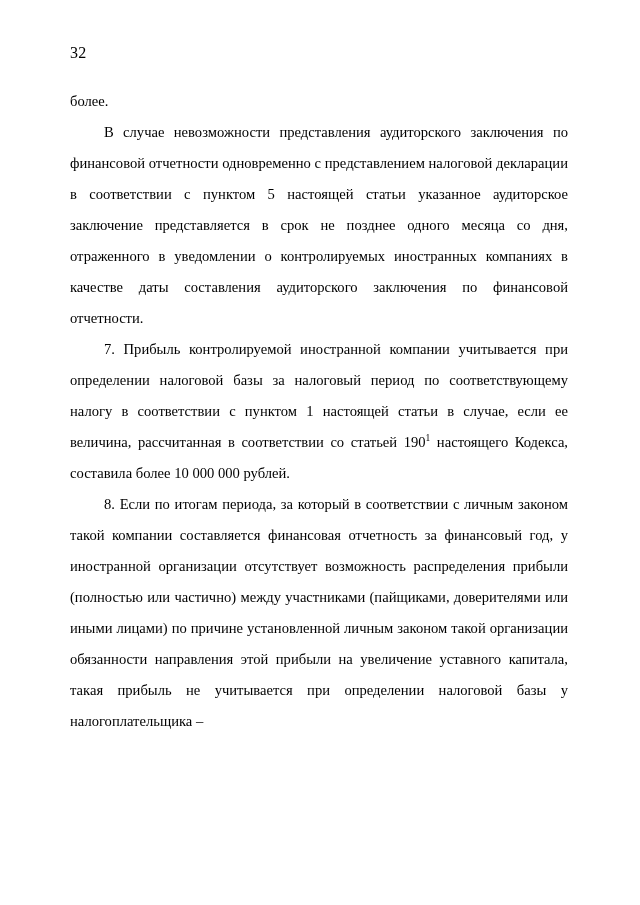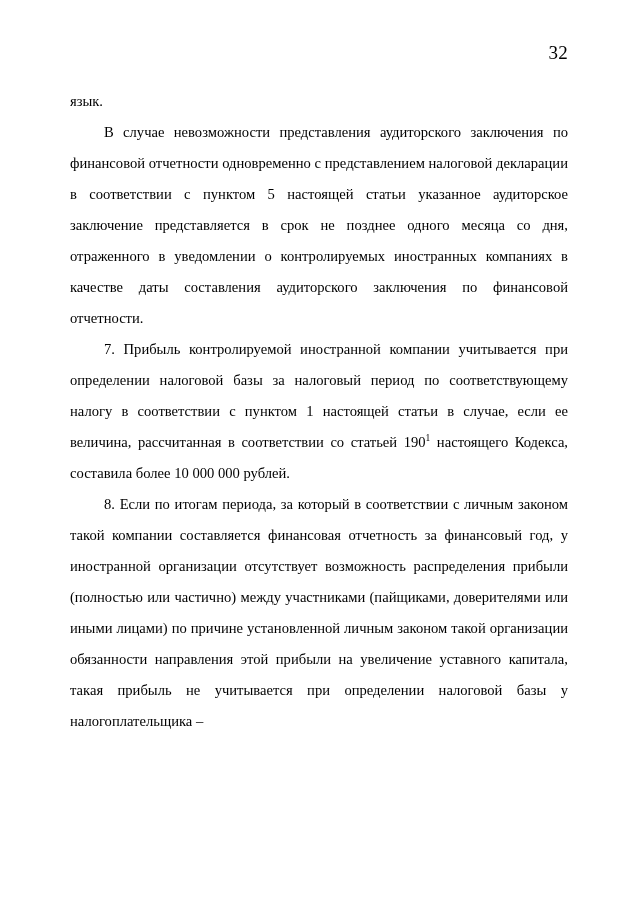--- a/index.html
+++ b/index.html
@@ -16,22 +16,22 @@
   }
   .page {
     position: relative;
     width: 640px;
     height: 905px;
     box-sizing: border-box;
     padding: 44px 72px 40px 70px;
     background: #ffffff;
   }
   .page-number {
-    text-align: right;
-    font-size: 19px;
+    text-align: left;
+    font-size: 16px;
     line-height: 18px;
     margin: 0 0 24px 0;
     letter-spacing: 0.2px;
   }
   .body-text p {
     margin: 0;
     font-size: 14.6px;
     line-height: 31px;
     text-align: justify;
     text-justify: inter-word;
@@ -51,21 +51,21 @@
 </style>
 </head>
 <body>
 
 <div class="page">
 
   <div class="page-number">32</div>
 
   <div class="body-text">
 
-    <p class="noindent">язык.</p>
+    <p class="noindent">более.</p>
 
     <p class="indent">В случае невозможности представления аудиторского заключения по финансовой отчетности одновременно с представлением налоговой декларации в соответствии с пунктом 5 настоящей статьи указанное аудиторское заключение представляется в срок не позднее одного месяца со дня, отраженного в уведомлении о контролируемых иностранных компаниях в качестве даты составления аудиторского заключения по финансовой отчетности.</p>
 
     <p class="indent"><span>7. Прибыль контролируемой иностранной компании учитывается при определении налоговой базы за налоговый период по соответствующему налогу в соответствии с пунктом 1 настоящей статьи в случае, если ее величина, рассчитанная в соответствии со статьей 190</span><sup>1</sup><span> настоящего Кодекса, составила более 10 000 000 рублей.</span></p>
 
     <p class="indent">8. Если по итогам периода, за который в соответствии с личным законом такой компании составляется финансовая отчетность за финансовый год, у иностранной организации отсутствует возможность распределения прибыли (полностью или частично) между участниками (пайщиками, доверителями или иными лицами) по причине установленной личным законом такой организации обязанности направления этой прибыли на увеличение уставного капитала, такая прибыль не учитывается при определении налоговой базы у налогоплательщика –</p>
 
   </div>
 </div>
 

